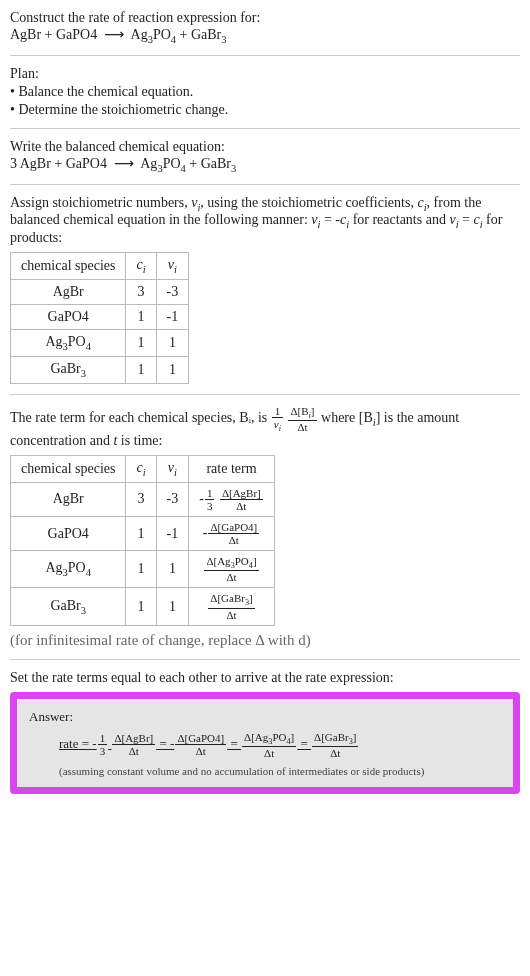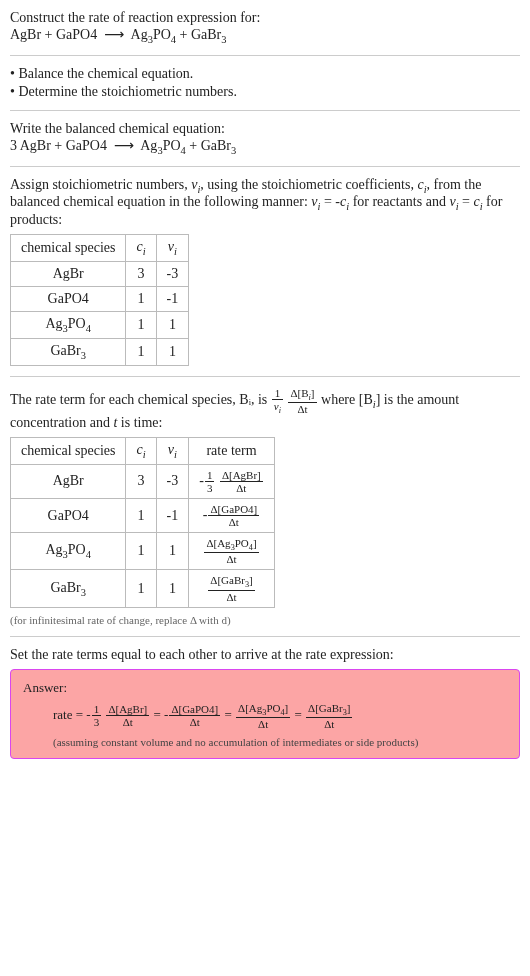--- a/index.html
+++ b/index.html
@@ -34,38 +34,39 @@
     border: 1px solid #bbb;
     padding: 4px 10px;
     text-align: center;
     font-weight: normal;
   }
   table.data th {
     background: #fff;
     text-align: center;
   }
   .small-note {
-    font-size: 11px;
+    font-size: 15px;
     color: #666;
     margin-top: 2px;
   }
   .answer-box {
-    background: #fca5a5;
-    border: 1px solid #d946ef;
+    background: #e5e5e5;
+    border: 7px solid #d946ef;
     border-radius: 4px;
     padding: 10px 12px;
     margin-top: 6px;
   }
   .answer-label {
     font-size: 13px;
     margin-bottom: 6px;
   }
   .answer-rate {
     margin-left: 30px;
     font-size: 13px;
+    text-decoration: underline;
   }
   .answer-note {
     font-size: 11px;
     color: #444;
     margin-top: 6px;
     margin-left: 30px;
   }
   sub { font-size: 0.75em; }
   .frac {
     display: inline-block;
@@ -89,23 +90,24 @@
 <body>
 
 <div class="section">
   <div>Construct the rate of reaction expression for:</div>
   <div>AgBr + GaPO4 &nbsp;⟶&nbsp; Ag<sub>3</sub>PO<sub>4</sub> + GaBr<sub>3</sub></div>
 </div>
 
 <hr>
 
 <div class="section">
+  <div>Plan:</div>
   <div class="bullet">
     <div class="bullet-item">• Balance the chemical equation.</div>
-    <div class="bullet-item">• Determine the stoichiometric numbers.</div>
+    <div class="bullet-item">• Determine the stoichiometric change.</div>
   </div>
 </div>
 
 <hr>
 
 <div class="section">
   <div>Write the balanced chemical equation:</div>
   <div>3 AgBr + GaPO4 &nbsp;⟶&nbsp; Ag<sub>3</sub>PO<sub>4</sub> + GaBr<sub>3</sub></div>
 </div>
 

